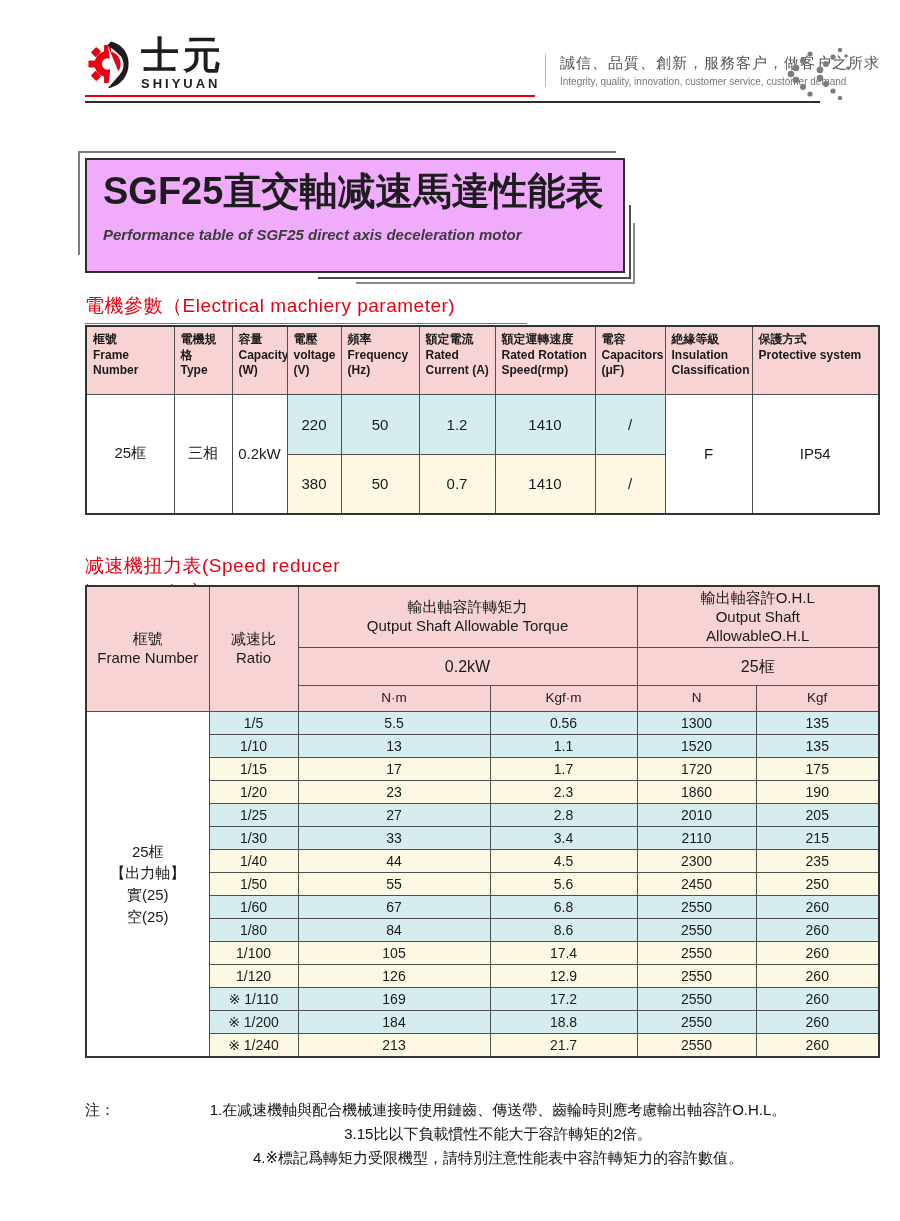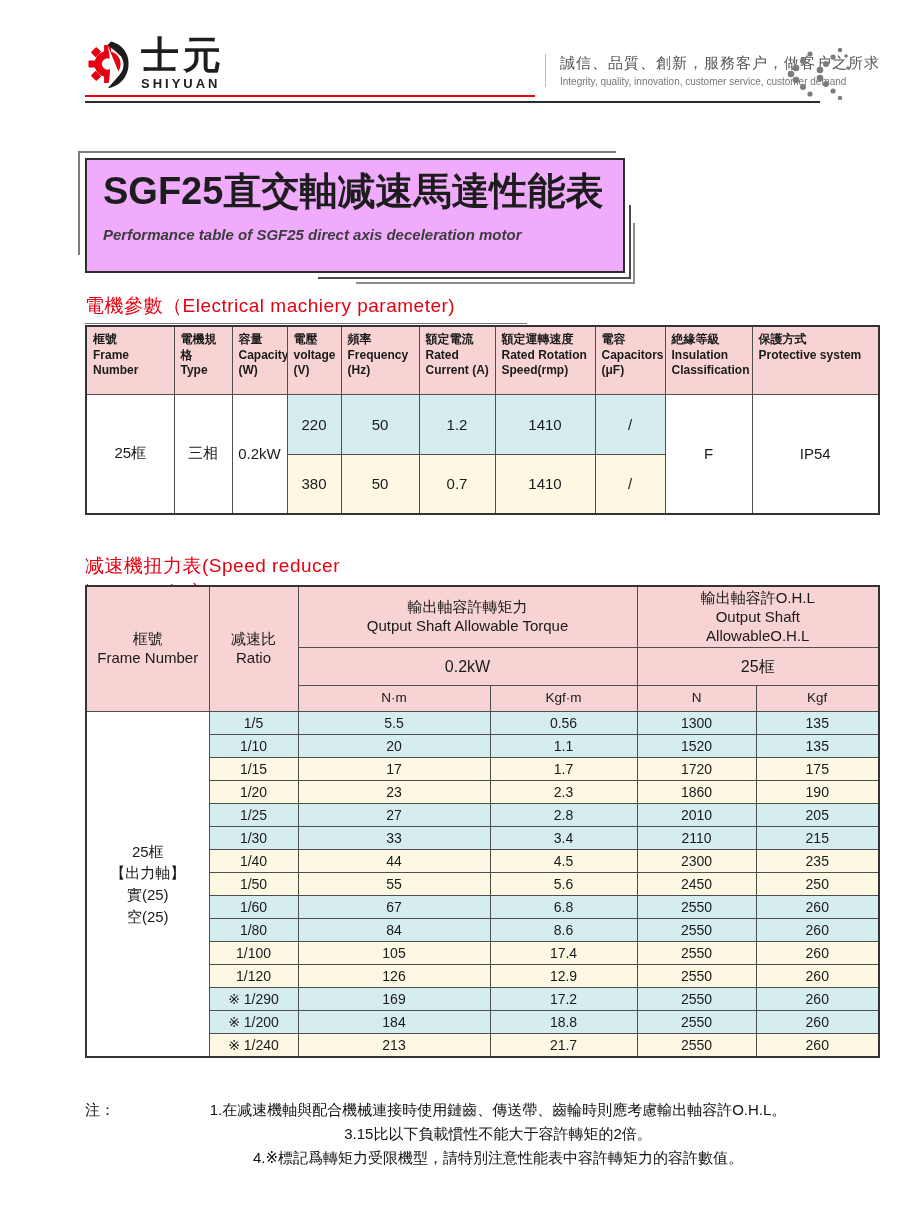--- a/index.html
+++ b/index.html
@@ -229,21 +229,21 @@
             <div>空(25)</div>
           </td>
           <td class="tone-blue">1/5</td>
           <td class="tone-blue">5.5</td>
           <td class="tone-blue">0.56</td>
           <td class="tone-blue">1300</td>
           <td class="tone-blue">135</td>
         </tr>
         <tr>
           <td class="tone-blue">1/10</td>
-          <td class="tone-blue">20</td>
+          <td class="tone-blue">13</td>
           <td class="tone-blue">1.1</td>
           <td class="tone-blue">1520</td>
           <td class="tone-blue">135</td>
         </tr>
         <tr>
           <td class="tone-yellow">1/15</td>
           <td class="tone-yellow">17</td>
           <td class="tone-yellow">1.7</td>
           <td class="tone-yellow">1720</td>
           <td class="tone-yellow">175</td>
@@ -305,21 +305,21 @@
           <td class="tone-yellow">260</td>
         </tr>
         <tr>
           <td class="tone-yellow">1/120</td>
           <td class="tone-yellow">126</td>
           <td class="tone-yellow">12.9</td>
           <td class="tone-yellow">2550</td>
           <td class="tone-yellow">260</td>
         </tr>
         <tr>
-          <td class="tone-blue">※ 1/290</td>
+          <td class="tone-blue">※ 1/110</td>
           <td class="tone-blue">169</td>
           <td class="tone-blue">17.2</td>
           <td class="tone-blue">2550</td>
           <td class="tone-blue">260</td>
         </tr>
         <tr>
           <td class="tone-blue">※ 1/200</td>
           <td class="tone-blue">184</td>
           <td class="tone-blue">18.8</td>
           <td class="tone-blue">2550</td>

